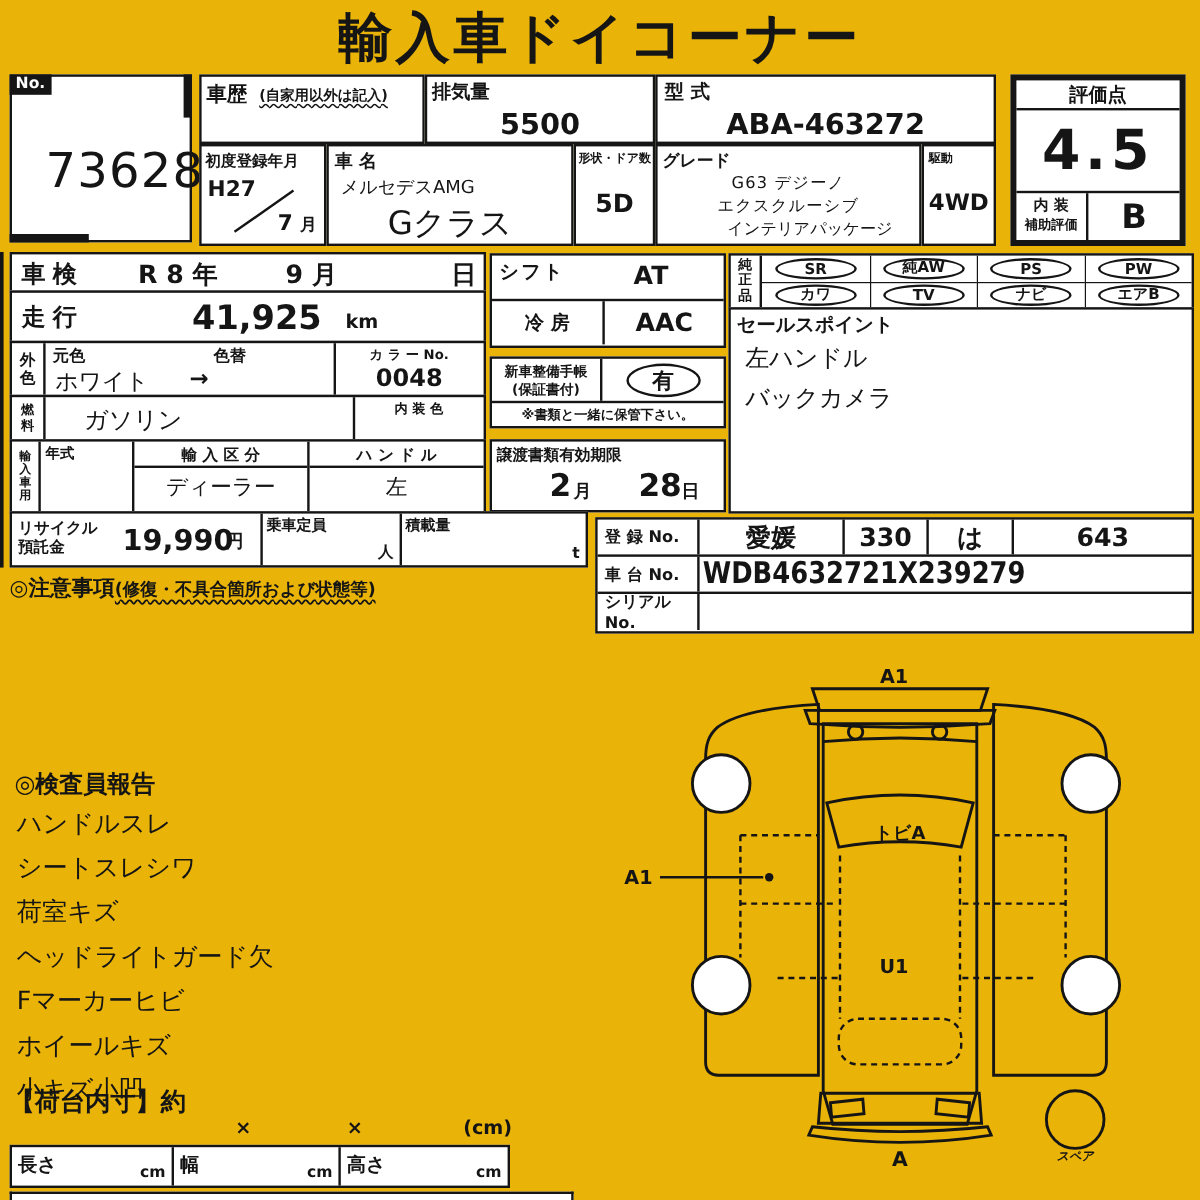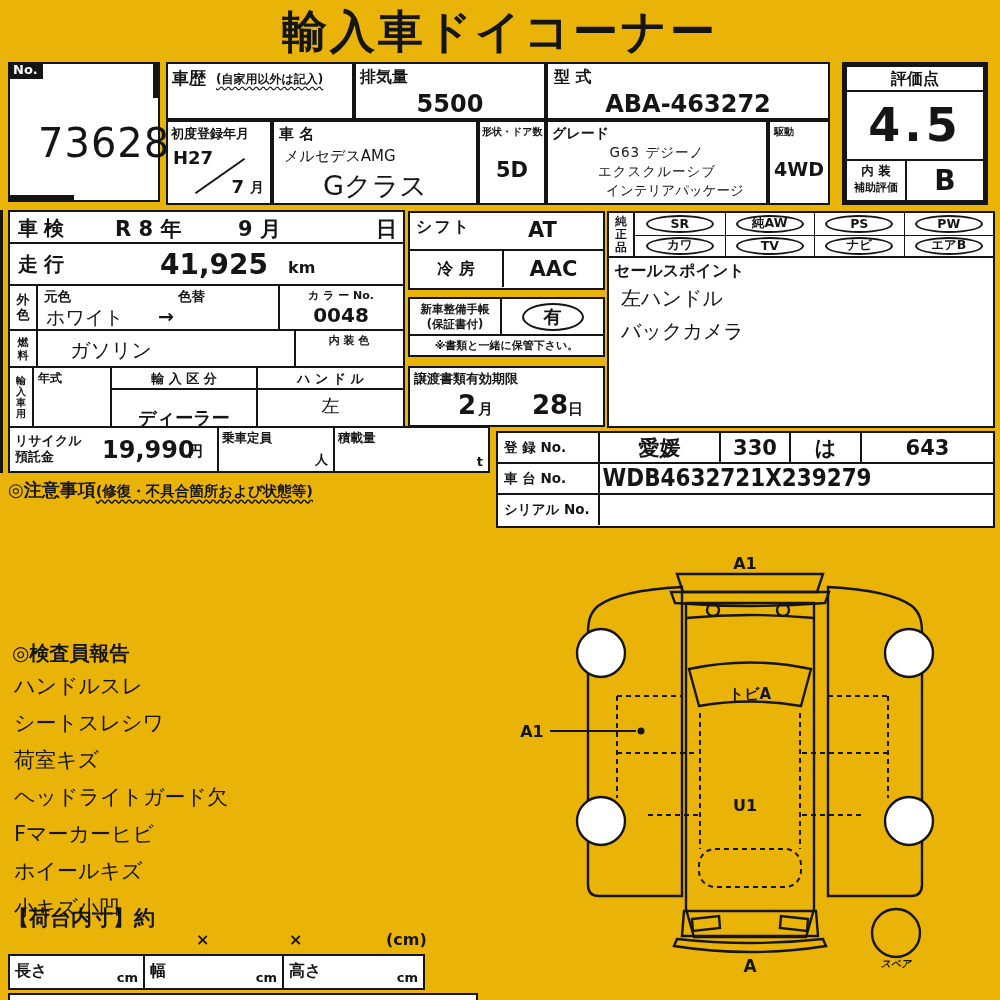--- a/index.html
+++ b/index.html
@@ -18,21 +18,21 @@
             font-size:13px; font-weight:bold; padding:0 5px 2px; }
   .corner-tr { position:absolute; top:-2px; right:-2px; width:7px; height:36px; background:#151515; }
   .corner-bl { position:absolute; bottom:-2px; left:-2px; width:66px; height:7px; background:#151515; }
   .junsei-grid { position:absolute; left:26px; top:0; right:0; bottom:0;
                  display:grid; grid-template-columns:repeat(4,1fr); grid-template-rows:1fr 1fr; }
   .junsei-cell { display:flex; align-items:center; justify-content:center;
                  border-left:1.5px solid #151515; border-top:1.5px solid #151515; }
   .junsei-cell.r1 { border-top:none; }
   .reg-row { display:flex; border-bottom:2.5px solid #151515; }
   .reg-row:last-child { border-bottom:none; }
-  .reg-label { width:102px; border-right:2.5px solid #151515; display:flex; align-items:center;
+  .reg-label { width:85px; border-right:2.5px solid #151515; display:flex; align-items:center;
                padding-left:6px; font-weight:bold; font-size:13.5px; }
   .reg-val { display:flex; align-items:center; justify-content:center; font-weight:bold; font-size:21px; }
   svg text { font-family:"DejaVu Sans","Liberation Sans",sans-serif; fill:#151515; }
 </style>
 </head>
 <body>
 
 <div class="sheet">
 
   <div class="abs b" style="left:0;top:2px;width:100%;text-align:center;font-size:45px;letter-spacing:3px;">輸入車ドイコーナー</div>
@@ -145,21 +145,21 @@
   <div class="box" style="left:8px;top:366px;width:397px;height:62px;">
     <div class="cellflex" style="position:absolute;left:0;top:0;width:24px;height:100%;border-right:2.2px solid #151515;">
       <span class="vl" style="width:11px;font-size:10px;">輸入車用</span>
     </div>
     <div class="abs" style="left:24px;top:0;width:76px;height:100%;">
       <span class="abs b" style="left:4px;top:2px;font-size:12px;">年式</span>
       <span></span>
     </div>
     <div class="abs" style="left:100px;top:0;width:146px;height:100%;border-left:2.2px solid #151515;">
       <div class="b" style="height:22px;border-bottom:2.2px solid #151515;text-align:center;font-size:13px;padding-top:2px;">輸 入 区 分</div>
-      <div style="text-align:center;font-size:18px;padding-top:16px;font-weight:bold;">ディーラー</div>
+      <div style="text-align:center;font-size:18px;padding-top:4px;">ディーラー</div>
     </div>
     <div class="abs" style="left:246px;top:0;right:0;height:100%;border-left:2.2px solid #151515;">
       <div class="b" style="height:22px;border-bottom:2.2px solid #151515;text-align:center;font-size:13px;padding-top:2px;">ハ ン ド ル</div>
       <div style="text-align:center;font-size:18px;padding-top:4px;">左</div>
     </div>
   </div>
 
   <div class="box" style="left:408px;top:211px;width:197px;height:79px;">
     <div style="height:38px;border-bottom:2.2px solid #151515;position:relative;">
       <span class="abs b" style="left:6px;top:4px;font-size:16px;letter-spacing:2px;">シフト</span>

